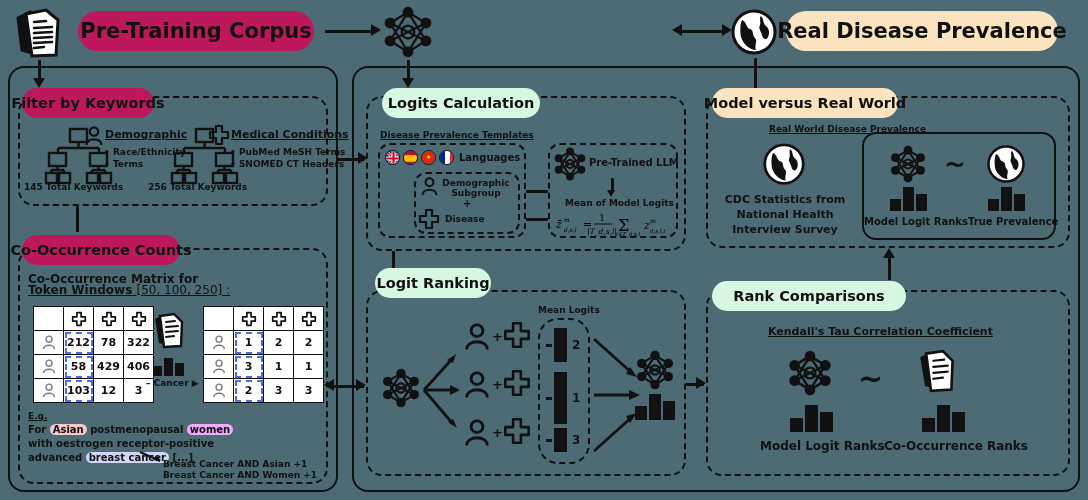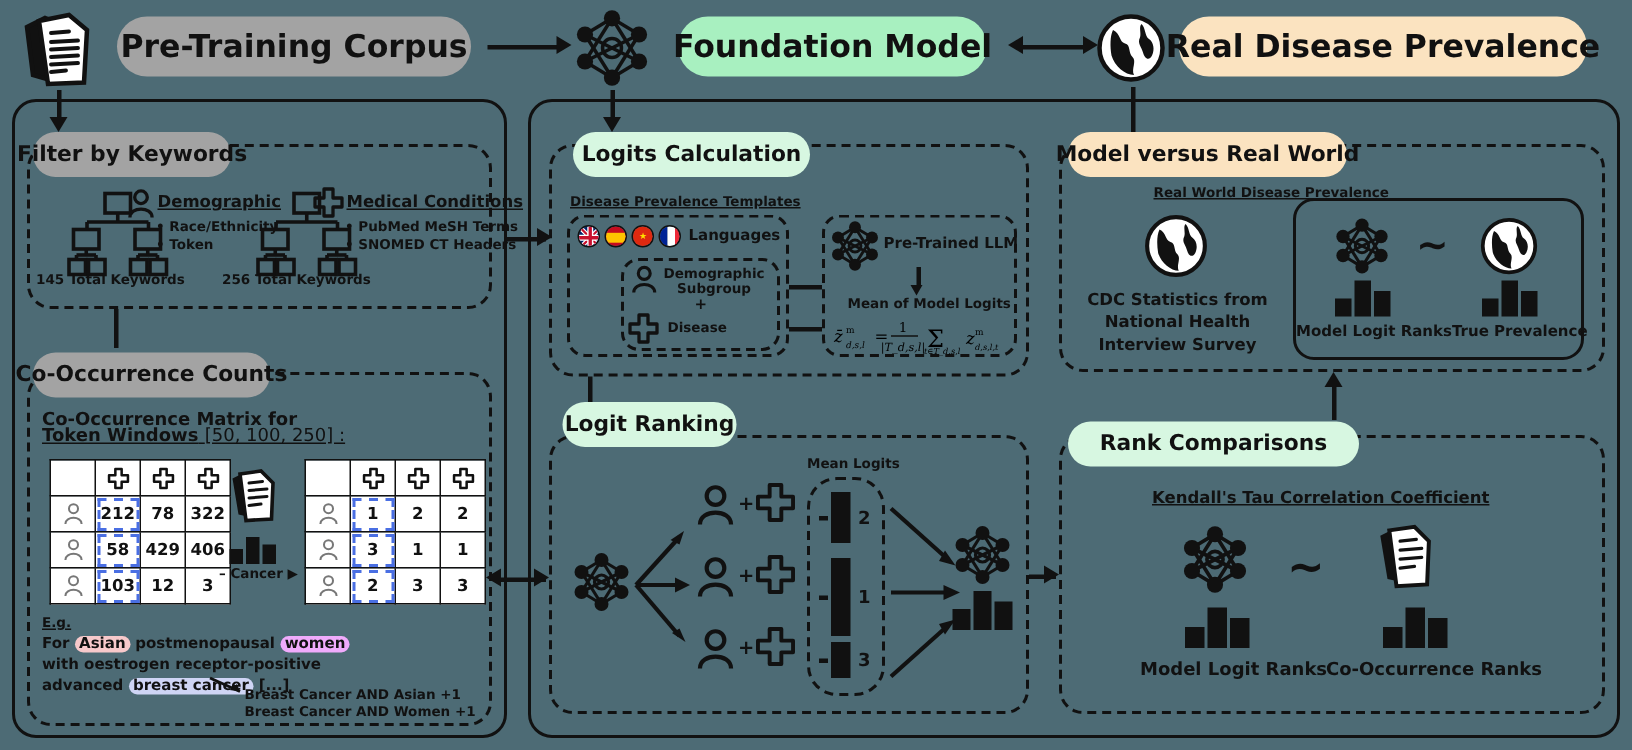--- a/index.html
+++ b/index.html
@@ -18,21 +18,21 @@
   .pill {
     position:absolute;
     border-radius:22px;
     display:flex; align-items:center; justify-content:center;
     font-weight:700;
     color:#111;
     white-space:nowrap;
     z-index:40;
     padding:0 16px;
   }
-  .pill.cyan  { background:#a3a3a3; }
+  .pill.cyan  { background:#be185d; }
   .pill.green { background:#a8f0c0; }
   .pill.peach { background:#fbe3c0; }
   .pill.mint  { background:#d7f7e1; }
   .pill.big   { font-size:21px; height:40px; }
   .pill.sec   { font-size:14.5px; height:30px; border-radius:16px; }
 
   
   .panel {
     position:absolute;
     border:2.5px dashed #111;
@@ -144,21 +144,20 @@
         <circle cx="10" cy="20" r="6"></circle>
           <circle cx="10" cy="40" r="6"></circle>
         <circle cx="30" cy="8" r="6"></circle>
           <circle cx="30" cy="52" r="6"></circle>
         <circle cx="50" cy="20" r="6"></circle>
           <circle cx="50" cy="40" r="6"></circle>
       </g>
     </svg>
   </div>
 
-  <div class="pill green big" style="left:452px; top:11px; width:206px;">Foundation Model</div>
 
   <div class="ln h" style="left:678px; top:30px; width:46px;"></div>
   <div class="ah r" style="left:722px; top:24px;"></div>
   <div class="ah l" style="left:672px; top:24px;"></div>
 
   <div class="abs" style="left:730px; top:8px;">
     <svg width="48" height="48" viewBox="0 0 48 48">
       <circle cx="24" cy="24" r="21" fill="#fff" stroke="#111" stroke-width="3"></circle>
       <path d="M12 12 C17 14 16 20 20 21 C24 22 22 27 25 30 C28 33 24 38 26 42
                C20 42 13 36 11 29 C10 23 10 16 12 12 Z" fill="#111"></path>
@@ -206,21 +205,21 @@
     <svg width="18" height="20" viewBox="0 0 18 20">
       <circle cx="9" cy="5.5" r="4.2" fill="none" stroke="#111" stroke-width="2.2"></circle>
       <path d="M1.6 19 C1.6 11.5 16.4 11.5 16.4 19" fill="none" stroke="#111" stroke-width="2.2"></path>
     </svg>
   </div>
   <div class="t s11 ul" style="left:105px; top:129px;">Demographic</div>
   <div class="t s9" style="left:104px; top:147px;">
     •&nbsp;<span>Race/Ethnicity</span>
   </div>
   <div class="t s9" style="left:104px; top:159px;">
-    •&nbsp;<span>Token</span>
+    •&nbsp;<span>Terms</span>
   </div>
   <div class="t s9" style="left:24px; top:182px;">145 Total Keywords</div>
 
   <div class="abs" style="left:172px; top:127px;">
     <svg width="66" height="58" viewBox="0 0 66 58">
       <g stroke="#111" stroke-width="2.4" fill="none">
         <rect x="24" y="2" width="17" height="13"></rect>
         <line x1="32.5" y1="15" x2="32.5" y2="21"></line>
         <line x1="12" y1="21" x2="53" y2="21"></line>
         <line x1="12" y1="21" x2="12" y2="26"></line>

